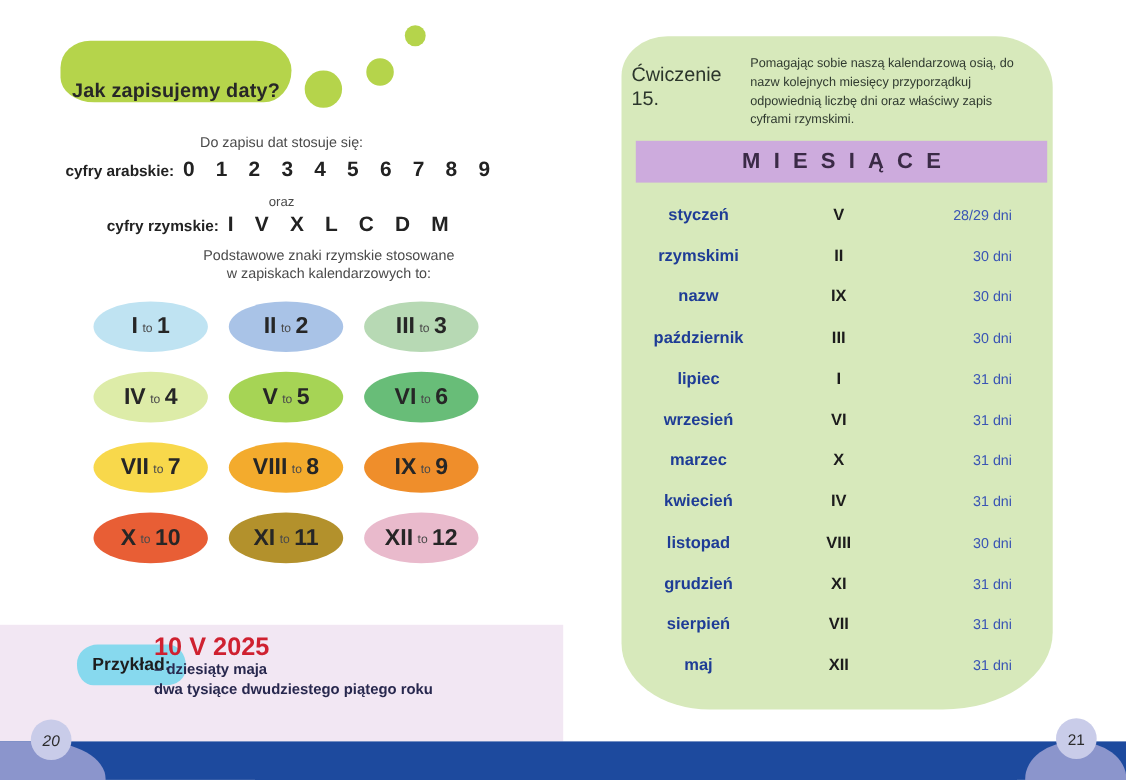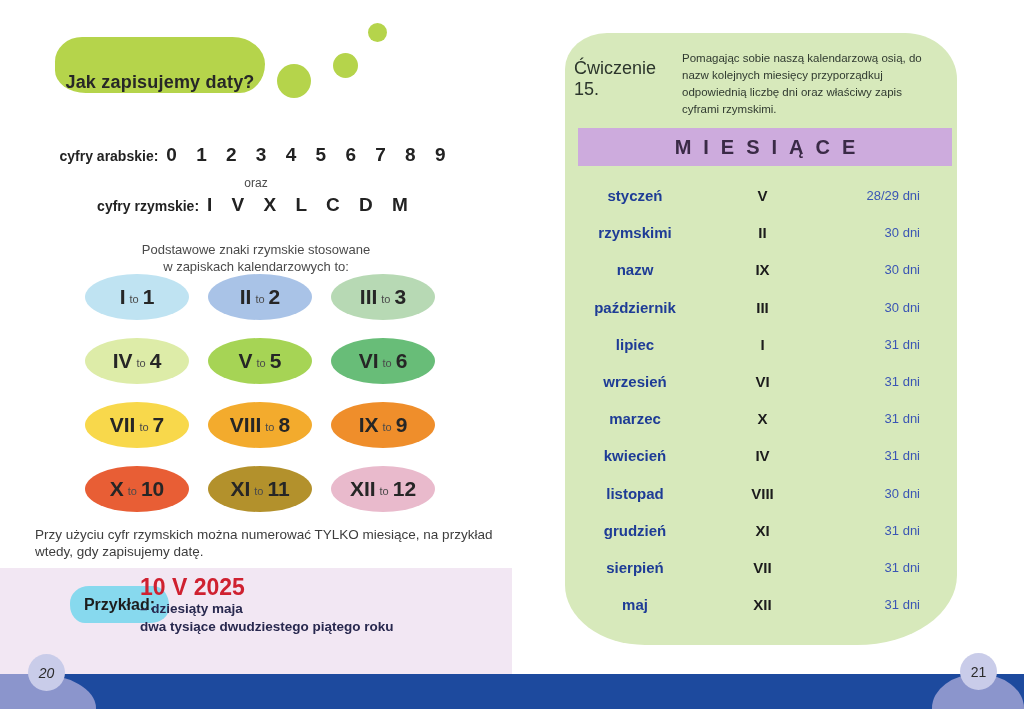--- a/index.html
+++ b/index.html
@@ -18,21 +18,21 @@
   .c3{left:368px;top:23px;width:19px;height:19px;}
 
   .centerband{left:0;width:512px;text-align:center;}
   .intro{top:122px;font-size:13px;color:#4a4a4a;}
   .numline{display:flex;align-items:baseline;justify-content:center;}
   .line-arabic{top:144px;}
   .line-roman{top:194px;}
   .lbl{font-weight:bold;font-size:14px;color:#222;}
   .digits{font-weight:bold;font-size:19px;letter-spacing:7px;color:#222;margin-left:8px;white-space:nowrap;}
   .oraz{top:176px;font-size:12px;color:#4a4a4a;}
-  .subtitle{top:241px;font-size:13px;color:#4a4a4a;line-height:17px;}
+  .subtitle{top:223px;font-size:13px;color:#4a4a4a;line-height:17px;padding-left:43px;}
 
   .ovals{left:85px;top:274px;display:grid;grid-template-columns:repeat(3,104px);
     column-gap:19px;row-gap:18px;}
   .oval{width:104px;height:46px;border-radius:50%;display:flex;align-items:center;justify-content:center;}
   .ov-roman,.ov-num{font-weight:bold;font-size:21px;color:#262626;}
   .ov-to{font-size:11px;color:#4a4a4a;margin:4px 4px 0 4px;}
 
   .note{left:35px;top:526px;width:462px;font-size:13.5px;color:#3d3d3d;line-height:17px;}
 
   .example-box{left:0;top:568px;width:512px;height:106px;background:#f2e7f3;z-index:0;}
@@ -75,20 +75,21 @@
 
 <div class="page">
 
   <div class="abs title-blob">
     <span>Jak zapisujemy daty?</span>
   </div>
   <div class="deco-circle c1"></div>
   <div class="deco-circle c2"></div>
   <div class="deco-circle c3"></div>
 
+  <div class="abs centerband intro">Do zapisu dat stosuje się:</div>
 
   <div class="abs centerband numline line-arabic">
     <span class="lbl">cyfry arabskie:</span>
     <span class="digits">0 1 2 3 4 5 6 7 8 9</span>
   </div>
 
   <div class="abs centerband oraz">oraz</div>
 
   <div class="abs centerband numline line-roman">
     <span class="lbl">cyfry rzymskie:</span>
@@ -168,21 +169,20 @@
         <span class="ov-num">11</span>
       </div>
 
       <div class="oval" style="background: rgb(233, 186, 204);">
         <span class="ov-roman">XII</span>
         <span class="ov-to">to</span>
         <span class="ov-num">12</span>
       </div>
     </div>
 
-  <div class="abs note">Przy użyciu cyfr rzymskich można numerować TYLKO miesiące, na przykład wtedy, gdy zapisujemy datę.</div>
 
   <div class="abs example-box"></div>
   <div class="abs example-blob">
     <span>Przykład:</span>
   </div>
   <div class="abs example-text">
     <div class="ex-date">10 V 2025</div>
     <div class="ex-line">– dziesiąty maja</div>
     <div class="ex-line">dwa tysiące dwudziestego piątego roku</div>
   </div>

